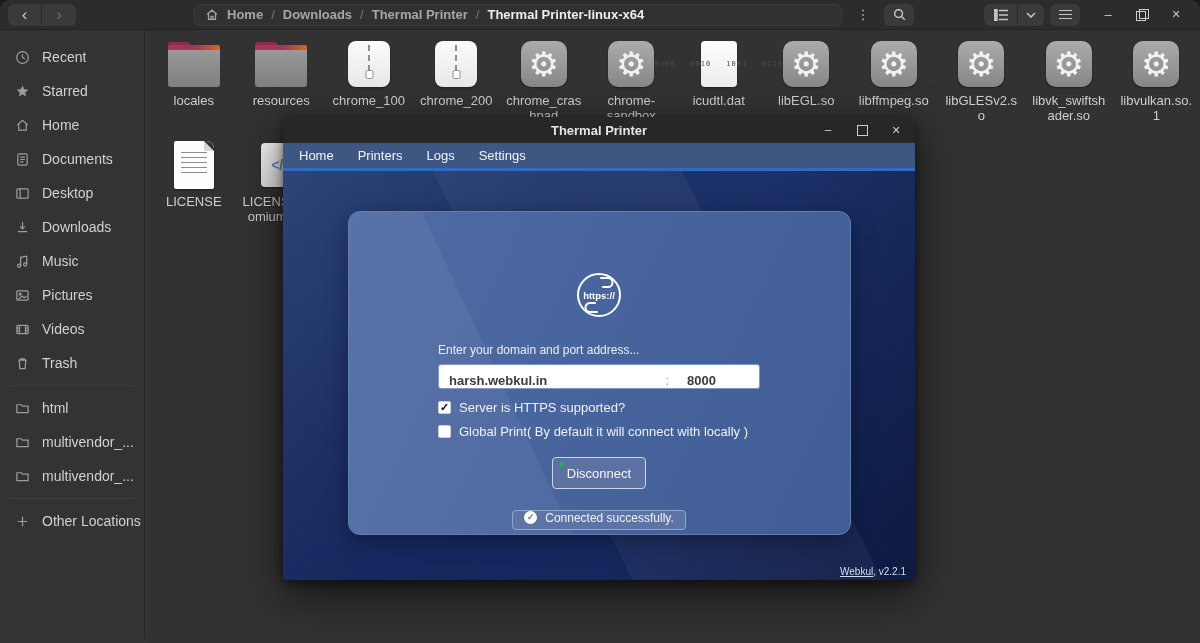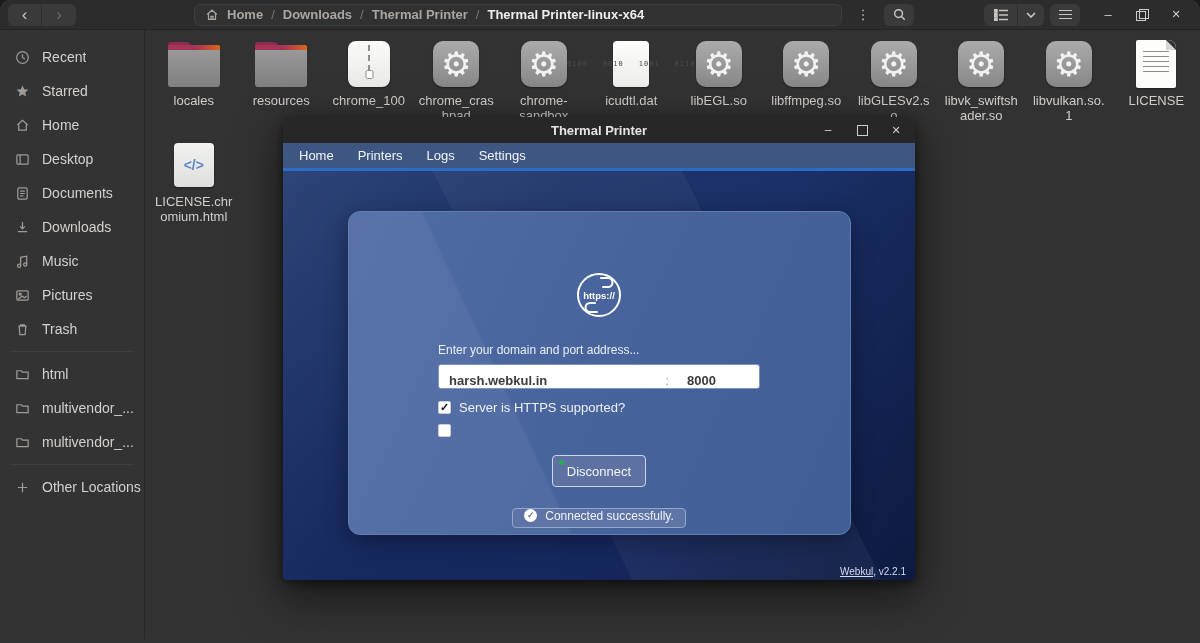--- a/index.html
+++ b/index.html
@@ -198,36 +198,36 @@
       <span class="side-label">Starred</span>
     </div>
     <div class="side-item">
       <svg viewBox="0 0 16 16">
           <path d="M2.5 7.5 L8 2.5 L13.5 7.5 M4 6.8 V13 H12 V6.8"></path>
         </svg>
       <span class="side-label">Home</span>
     </div>
     <div class="side-item">
       <svg viewBox="0 0 16 16">
-          <rect x="2" y="3" width="12" height="10" rx="1"></rect>
-          <line x1="5.5" y1="3" x2="5.5" y2="13"></line>
-        </svg>
-      <span class="side-label">Desktop</span>
-    </div>
-    <div class="side-item">
-      <svg viewBox="0 0 16 16">
           <rect x="3" y="2" width="10" height="12" rx="1.5"></rect>
           <line x1="5.5" y1="5.5" x2="10.5" y2="5.5"></line>
           <line x1="5.5" y1="8" x2="10.5" y2="8"></line>
           <line x1="5.5" y1="10.5" x2="9" y2="10.5"></line>
         </svg>
       <span class="side-label">Documents</span>
     </div>
     <div class="side-item">
       <svg viewBox="0 0 16 16">
+          <rect x="2" y="3" width="12" height="10" rx="1"></rect>
+          <line x1="5.5" y1="3" x2="5.5" y2="13"></line>
+        </svg>
+      <span class="side-label">Desktop</span>
+    </div>
+    <div class="side-item">
+      <svg viewBox="0 0 16 16">
           <path d="M8 2 V9 M5.5 6.8 L8 9.5 L10.5 6.8 M3 12.5 H13"></path>
         </svg>
       <span class="side-label">Downloads</span>
     </div>
     <div class="side-item">
       <svg viewBox="0 0 16 16">
           <path d="M6 12.5 V3.5 L12.5 2.3 V11"></path>
           <circle cx="4.4" cy="12.5" r="1.7"></circle>
           <circle cx="10.9" cy="11.2" r="1.7"></circle>
         </svg>
@@ -236,20 +236,32 @@
     <div class="side-item">
       <svg viewBox="0 0 16 16">
           <rect x="2" y="3" width="12" height="10" rx="1"></rect>
           <circle cx="5.5" cy="6.5" r="1.1"></circle>
           <path d="M3.5 12 L7.5 8.5 L10 10.5 L12.5 8.5"></path>
         </svg>
       <span class="side-label">Pictures</span>
     </div>
     <div class="side-item">
       <svg viewBox="0 0 16 16">
+          <rect x="2" y="3.5" width="12" height="9" rx="1"></rect>
+          <line x1="4.8" y1="3.5" x2="4.8" y2="12.5"></line>
+          <line x1="11.2" y1="3.5" x2="11.2" y2="12.5"></line>
+          <line x1="2" y1="6.5" x2="4.8" y2="6.5"></line>
+          <line x1="2" y1="9.5" x2="4.8" y2="9.5"></line>
+          <line x1="11.2" y1="6.5" x2="14" y2="6.5"></line>
+          <line x1="11.2" y1="9.5" x2="14" y2="9.5"></line>
+        </svg>
+      <span class="side-label">Videos</span>
+    </div>
+    <div class="side-item">
+      <svg viewBox="0 0 16 16">
           <path d="M3.5 4.5 H12.5 M6 4.5 V3 H10 V4.5 M4.5 4.5 L5.2 13.5 H10.8 L11.5 4.5"></path>
         </svg>
       <span class="side-label">Trash</span>
     </div>
     <div class="side-sep"></div>
     <div class="side-item">
       <svg viewBox="0 0 16 16">
           <path d="M2 4.5 V12.5 H14 V5.5 H8 L6.8 4 H2 Z"></path>
         </svg>
       <span class="side-label">html</span>
@@ -288,20 +300,26 @@
         <div class="file-icon-wrap">
             <div class="ic-folder"></div>
           </div>
         <div class="file-label">resources</div>
       </div>
       <div class="file-item">
         <div class="file-icon-wrap">
             <div class="ic-zip"></div>
           </div>
         <div class="file-label">chrome_100</div>
+      </div>
+      <div class="file-item">
+        <div class="file-icon-wrap">
+            <div class="ic-zip"></div>
+          </div>
+        <div class="file-label">chrome_200</div>
       </div>
       <div class="file-item">
         <div class="file-icon-wrap">
             <div class="ic-gear">
               <span>⚙</span>
             </div>
           </div>
         <div class="file-label">chrome_crashpad</div>
       </div>
       <div class="file-item">
@@ -416,20 +434,21 @@
             <span class="addr-colon">:</span>
             <input class="addr-port" type="text" value="8000" style="">
           </div>
 
           <div class="cb-row">
             <span class="cb-box checked"></span>
             <span class="cb-label">Server is HTTPS supported?</span>
           </div>
           <div class="cb-row">
             <span class="cb-box"></span>
+            <span class="cb-label">Global Print( By default it will connect with locally )</span>
           </div>
 
           <button class="btn-disconnect">Disconnect</button>
 
           <div class="status-pill">
             <span class="status-ico"></span>
             <span class="status-text">Connected successfully.</span>
           </div>
 
         </div>

